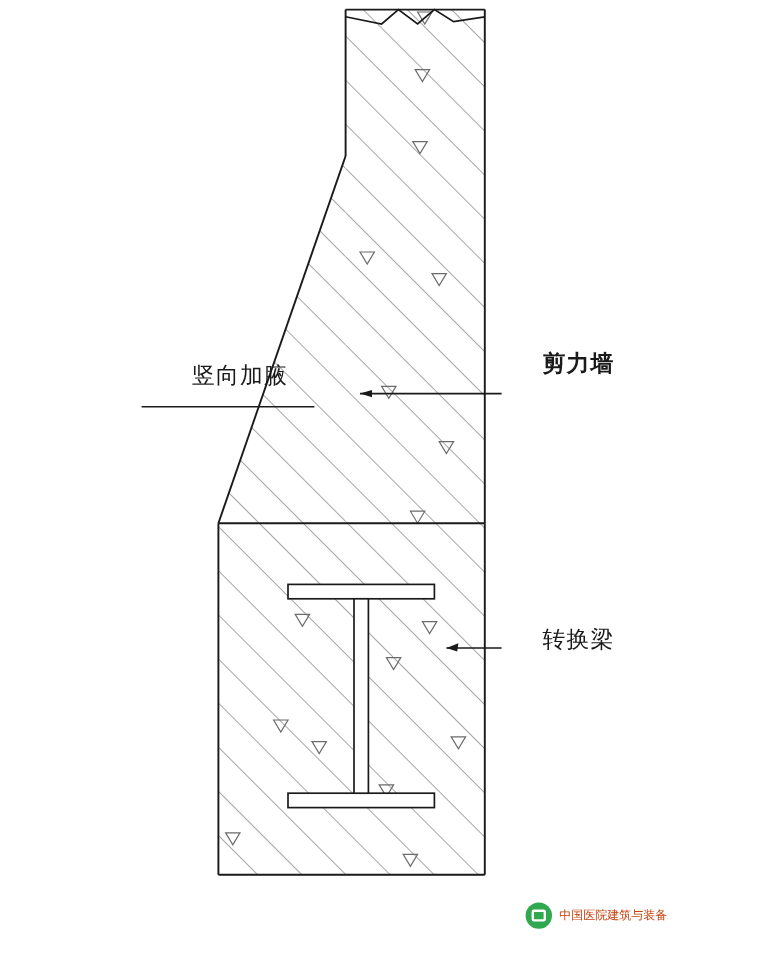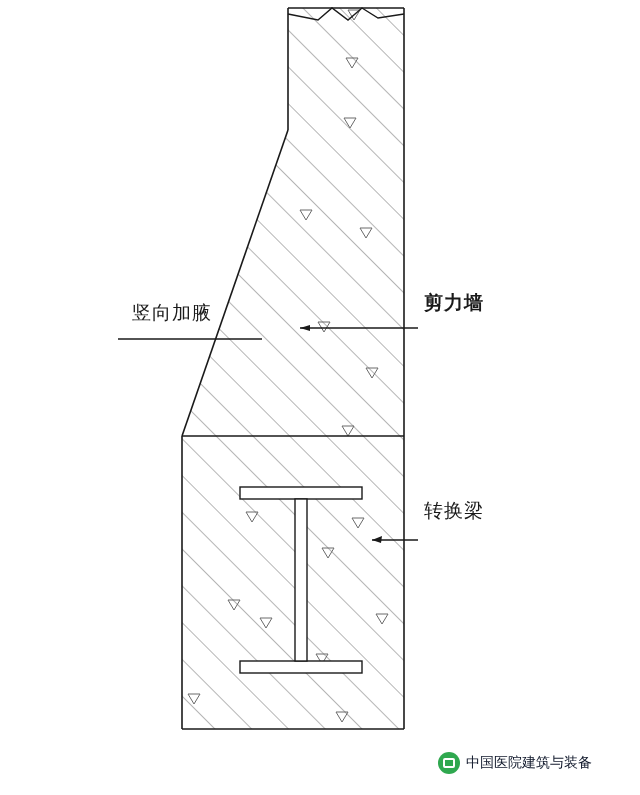--- a/index.html
+++ b/index.html
@@ -20,24 +20,25 @@
     width: 640px;
     height: 795px;
   }
   .label {
     position: absolute;
     font-family: "DejaVu Sans", "Liberation Sans", sans-serif;
     font-size: 19px;
     color: #1a1a1a;
     letter-spacing: 1px;
     white-space: nowrap;
+    margin-left: 28px;
   }
   #label-vertical-haunch { left: 132px; top: 300px; }
   #label-shear-wall      { left: 424px; top: 290px; font-weight: bold; }
-  #label-transfer-beam   { left: 424px; top: 498px; }
+  #label-transfer-beam   { left: 424px; top: 520px; }
 
   #watermark {
     position: absolute;
     left: 438px;
     top: 752px;
     display: flex;
     align-items: center;
     gap: 6px;
   }
   #watermark .wm-logo {
@@ -52,22 +53,22 @@
     content: "";
     position: absolute;
     left: 5px; top: 6px;
     width: 12px; height: 10px;
     border: 2px solid #ffffff;
     border-radius: 2px;
     box-sizing: border-box;
   }
   #watermark .wm-text {
     font-family: "DejaVu Sans", "Liberation Sans", sans-serif;
-    font-size: 14px;
-    color: #0f172a;
+    font-size: 10px;
+    color: #c2410c;
     white-space: nowrap;
   }
 </style>
 </head>
 <body>
 
 <svg id="canvas" viewBox="0 0 640 795">
   <defs>
     <pattern id="hatch45" width="26" height="26" patternUnits="userSpaceOnUse" patternTransform="rotate(-45)">
       <line x1="0" y1="0" x2="0" y2="26" stroke="#6b6b6b" stroke-width="1"></line>

